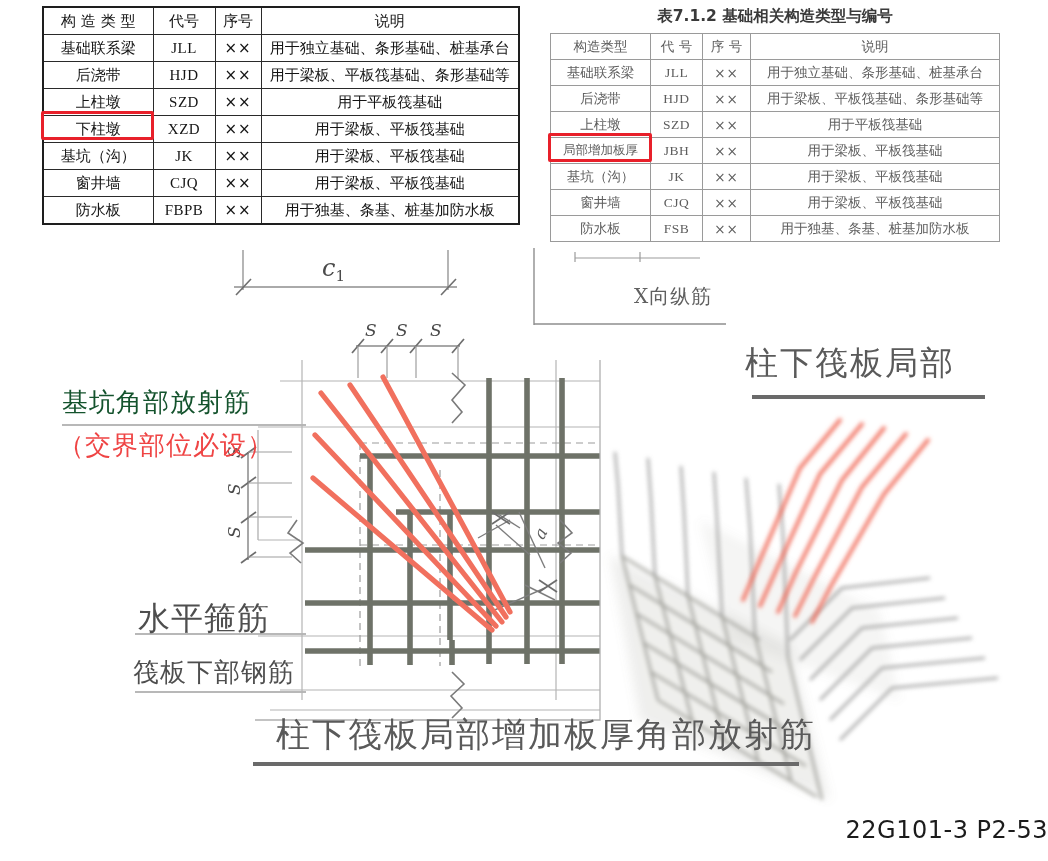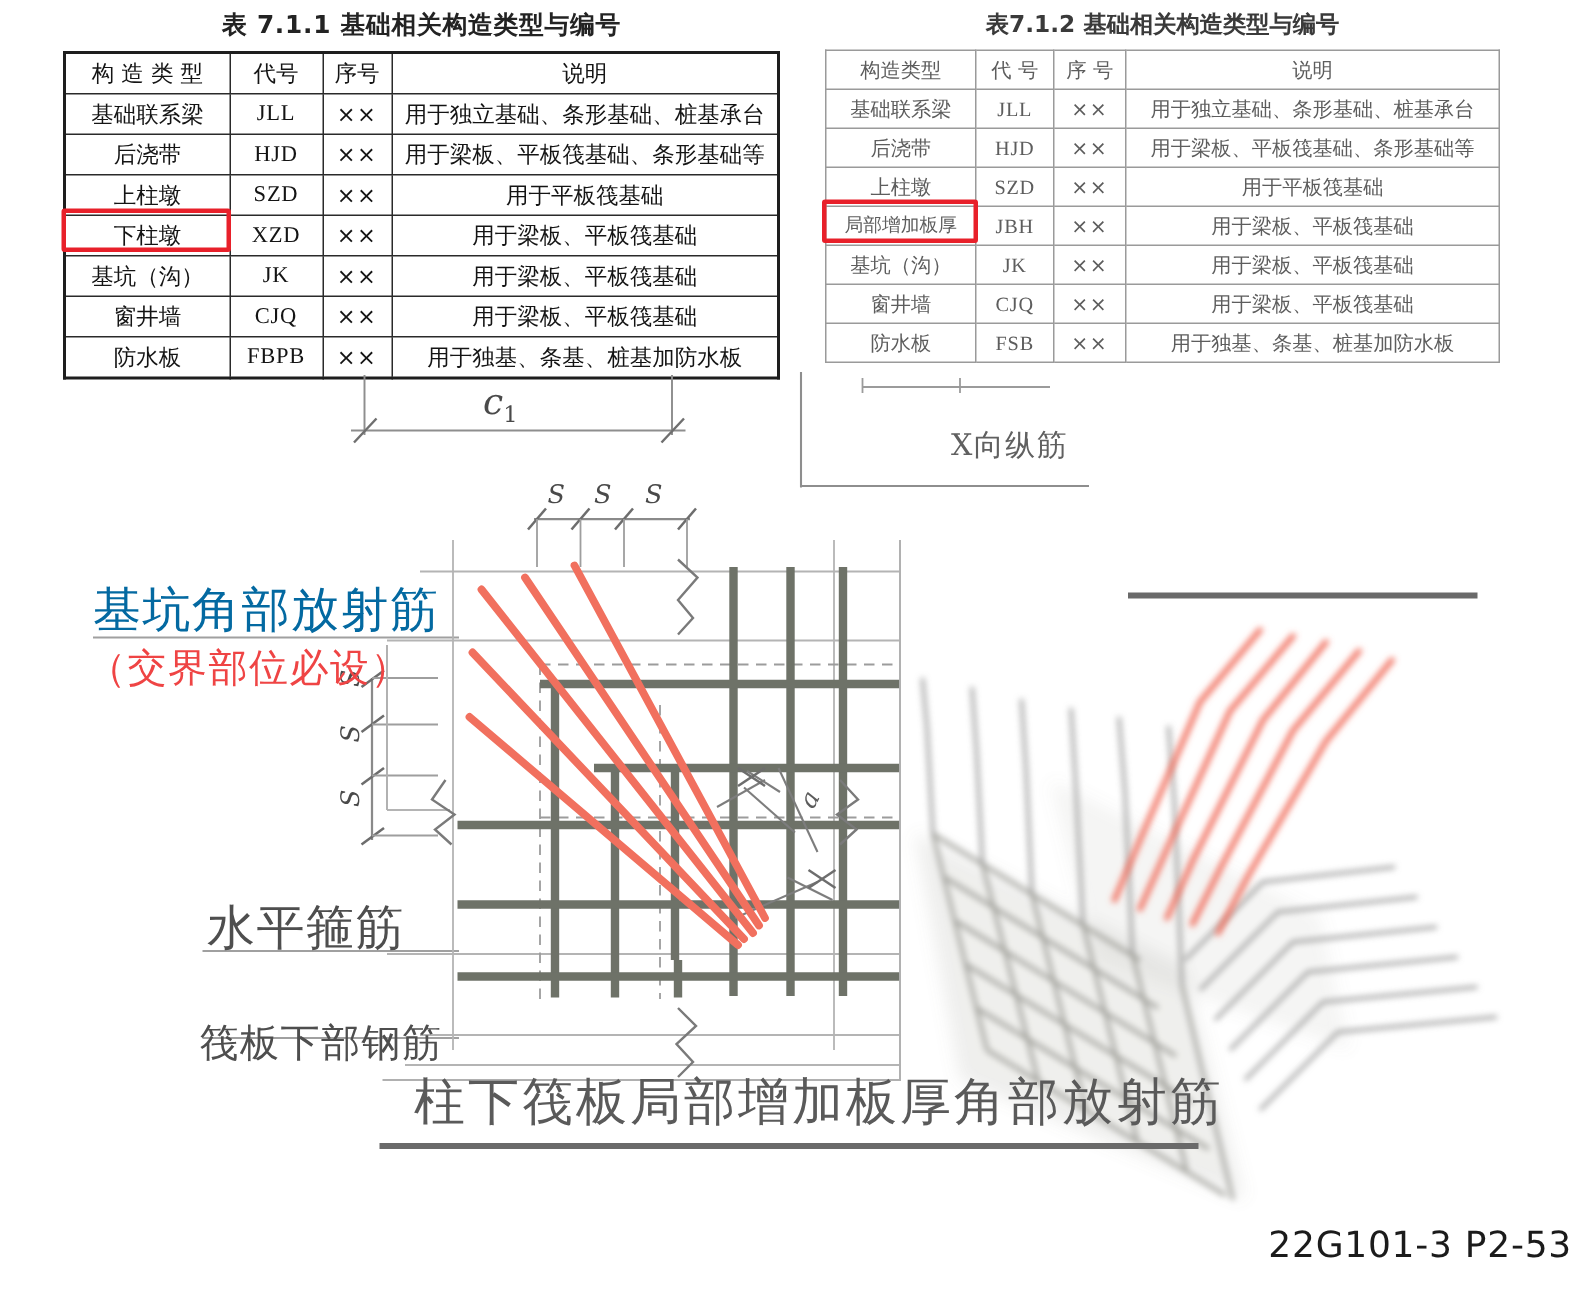--- a/index.html
+++ b/index.html
@@ -101,21 +101,20 @@
   svg.layer *{vector-effect:non-scaling-stroke;}
 
   .ital{font-style:italic;font-family:"DejaVu Serif", serif;}
 </style>
 </head>
 <body>
 
 <div class="page">
 
   <div class="tbl-wrap" id="tbl-left-wrap">
-    <div class="tbl-title">表 7.1.1   基础相关构造类型与编号</div>
     <div style="position:relative;">
       <table class="g" id="tbl-left">
         <colgroup>
             <col style="width:110px">
             <col style="width:62px">
             <col style="width:46px">
             <col>
           </colgroup>
         <tbody>
           <tr>
@@ -434,25 +433,26 @@
   <div class="anno ital" style="left:365px;top:320px;font-size:17px;">S</div>
   <div class="anno ital" style="left:396px;top:320px;font-size:17px;">S</div>
   <div class="anno ital" style="left:430px;top:320px;font-size:17px;">S</div>
 
   <div class="anno ital" style="left:224px;top:458px;font-size:17px;transform:rotate(-90deg);transform-origin:left top;">S</div>
   <div class="anno ital" style="left:224px;top:495px;font-size:17px;transform:rotate(-90deg);transform-origin:left top;">S</div>
   <div class="anno ital" style="left:224px;top:538px;font-size:17px;transform:rotate(-90deg);transform-origin:left top;">S</div>
 
   <div class="anno ital" style="left:529px;top:533px;font-size:17px;color:#5c5c5c;transform:rotate(-62deg);transform-origin:left top;">a</div>
 
-  <div class="anno" style="left:62px;top:385px;font-size:32px;color:#0369a1;letter-spacing:1px;">基坑角部放射筋</div>
+  <div class="anno" style="left:62px;top:385px;font-size:26px;color:#14532d;letter-spacing:1px;">基坑角部放射筋</div>
   <div class="anno" style="left:58px;top:428px;font-size:26px;color:#ef4444;letter-spacing:1px;">（交界部位必设）</div>
   <div class="anno" style="left:138px;top:597px;font-size:32px;color:#4e4e4e;letter-spacing:1px;">水平箍筋</div>
-  <div class="anno" style="left:133px;top:678px;font-size:26px;color:#4e4e4e;letter-spacing:1px;">筏板下部钢筋</div>
-
+  <div class="anno" style="left:133px;top:655px;font-size:26px;color:#4e4e4e;letter-spacing:1px;">筏板下部钢筋</div>
+
+  <div id="right-head">柱下筏板局部</div>
   <div id="right-head-rule"></div>
 
   <div id="caption">柱下筏板局部增加板厚角部放射筋</div>
   <div id="caption-rule"></div>
 
   <div id="footer-ref">22G101-3   P2-53</div>
 
 </div>
 
 </body></html>

